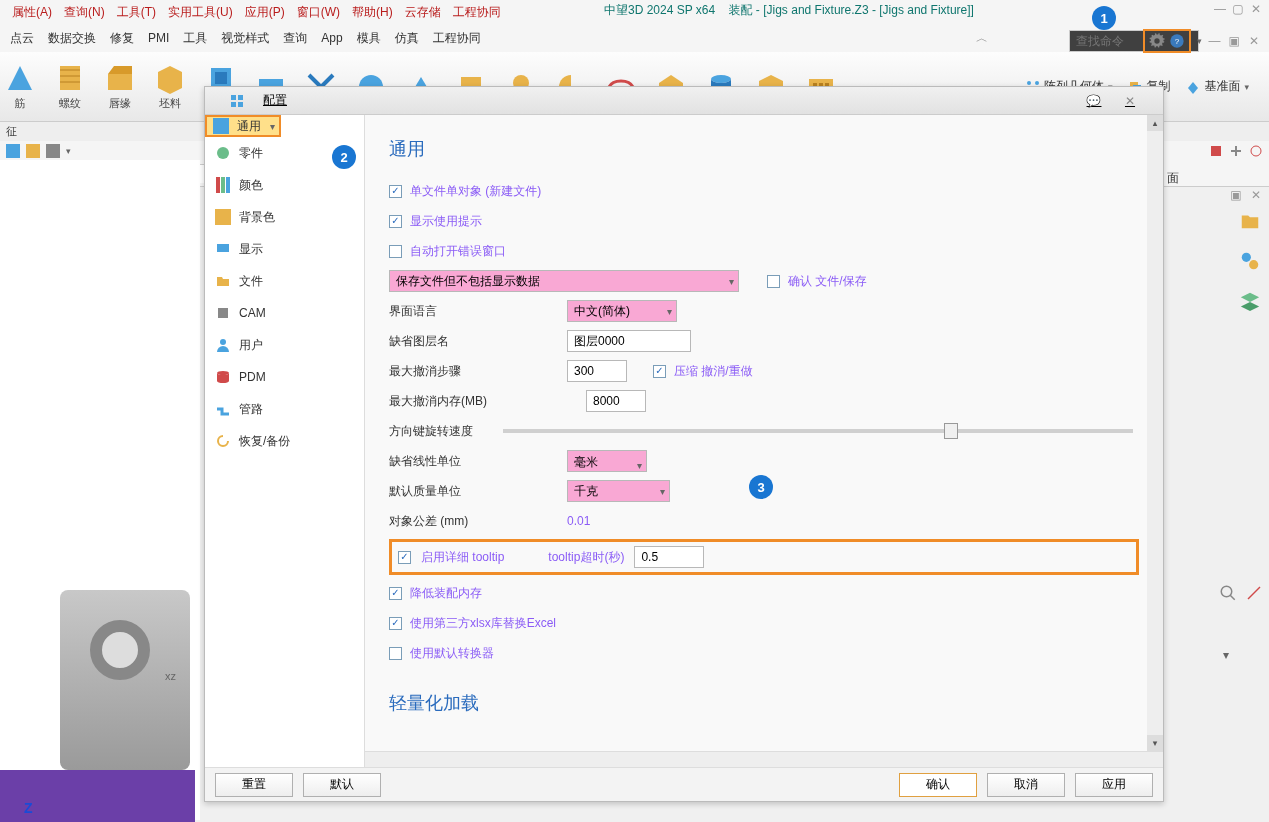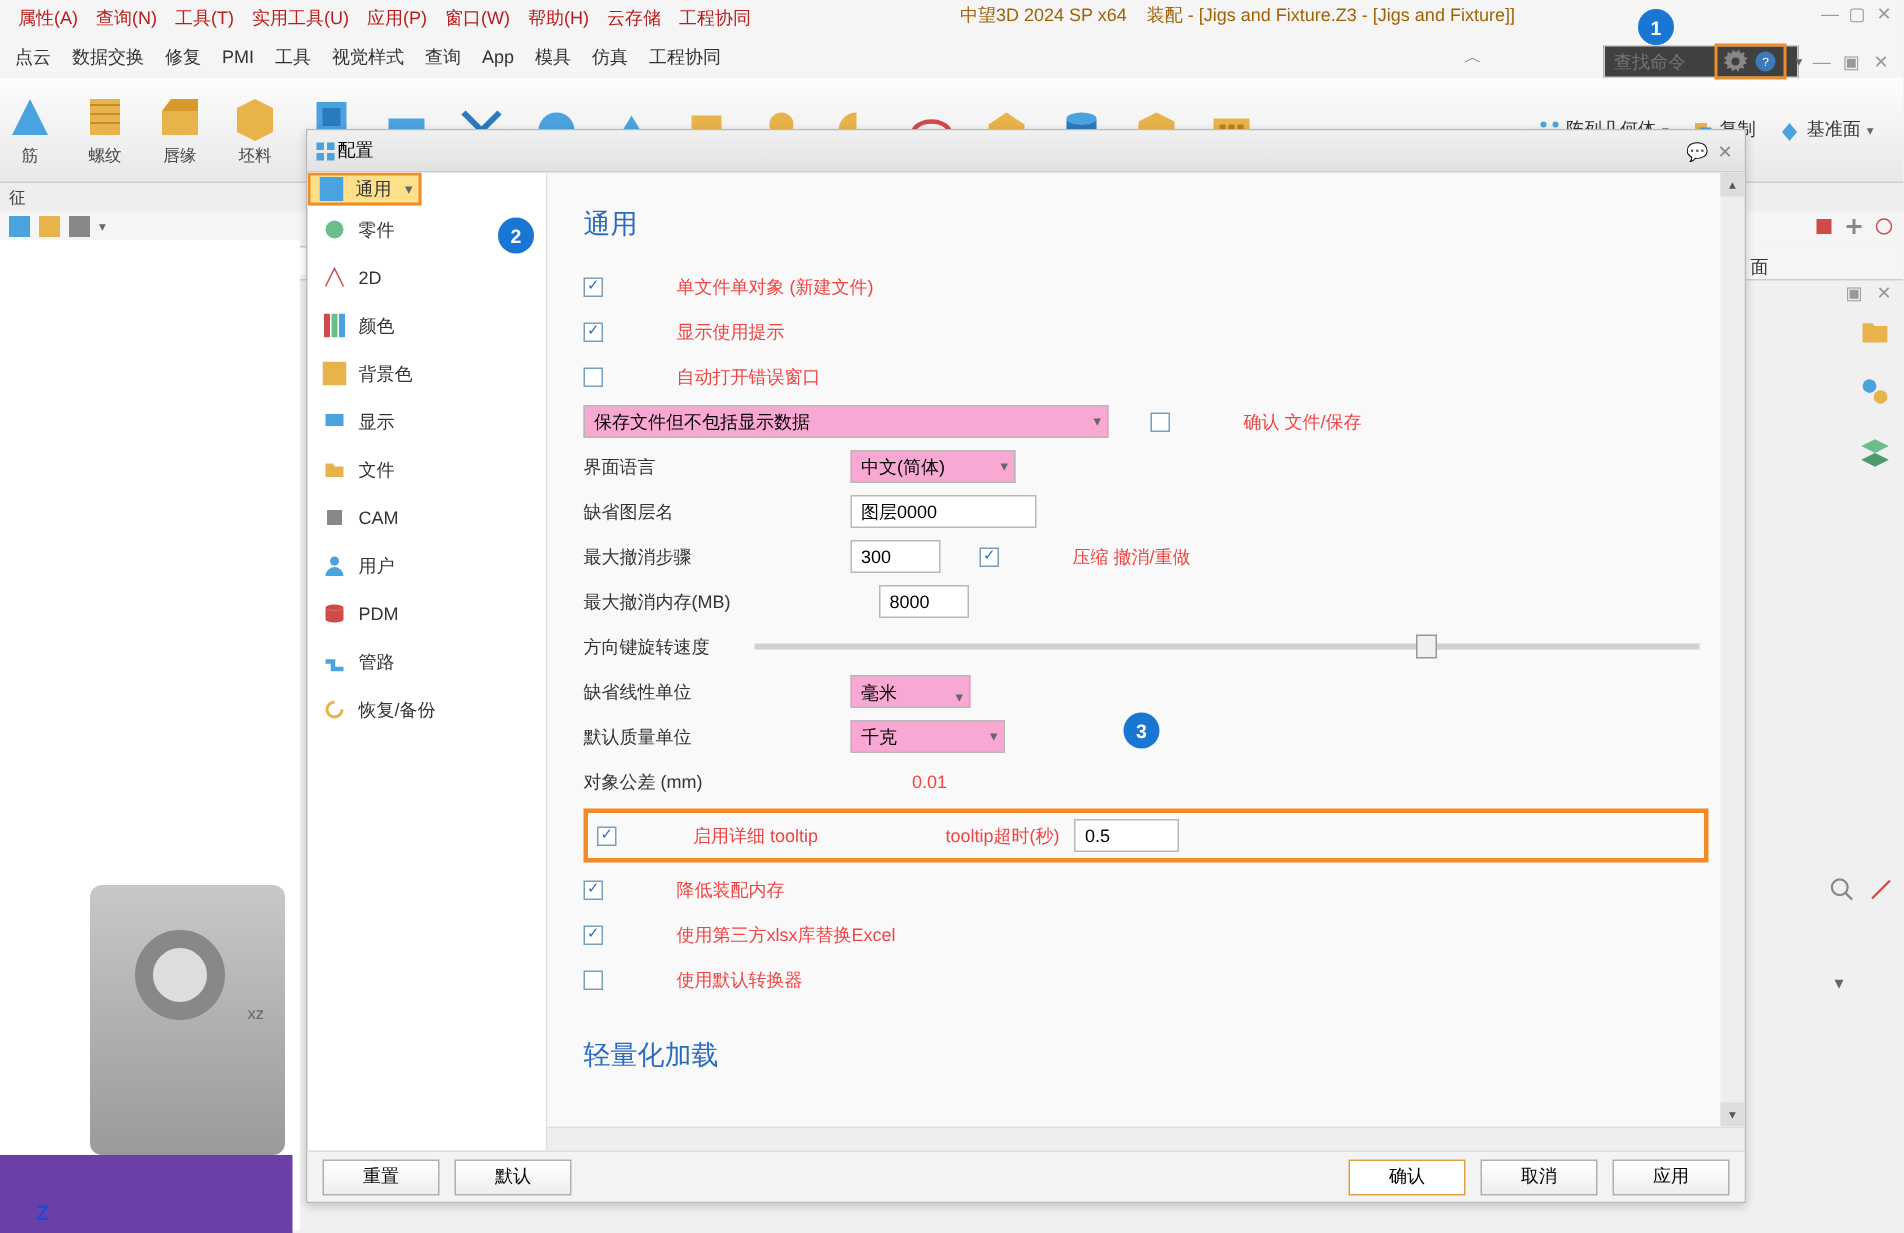--- a/index.html
+++ b/index.html
@@ -1,21 +1,21 @@
 <!DOCTYPE html>
 <html><head>
 <meta charset="utf-8">
 <style>
 * { box-sizing: border-box; margin: 0; padding: 0; font-family: "Microsoft YaHei", Arial, sans-serif; font-size: 12px; }
 body { width: 1269px; height: 822px; background: #f0f0f0; position: relative; overflow: hidden; }
 
 
 .menubar { height: 24px; background: #f5f5f5; display: flex; align-items: center; padding: 0 8px; gap: 4px; }
 .menubar span { padding: 2px 4px; color: #b91c1c; cursor: pointer; }
-.titlebar-text { position: absolute; top: 2px; left: 640px; color: #a16207; font-size: 12px; }
+.titlebar-text { position: absolute; top: 2px; left: 604px; color: #0f766e; font-size: 12px; }
 .titlebar-right { position: absolute; top: 2px; right: 6px; display: flex; gap: 4px; align-items: center; }
 .sys-icon { width: 14px; height: 14px; color: #999; display: inline-flex; align-items: center; justify-content: center; }
 
 
 .bar2 { height: 28px; display: flex; align-items: center; padding: 0 10px; gap: 14px; background: #f5f5f5; }
 .bar2 span { color: #333; }
 .search-cmd { position: absolute; top: 30px; right: 70px; width: 130px; height: 22px; border: 1px solid #ccc; background: #404040; padding: 0 6px; color: #999; }
 .gear-area { position: absolute; top: 28px; right: 0; width: 126px; height: 26px; display: flex; align-items: center; justify-content: flex-end; gap: 6px; padding-right: 8px;}
 .gear-box { border: 2px solid #f08c28; padding: 2px 4px; display: flex; gap: 4px; align-items: center; }
 .gear-icon { width: 16px; height: 16px; }
@@ -36,21 +36,21 @@
 
 .left-hints { position: absolute; top: 222px; left: 0; font-size: 13px; line-height: 20px; color: #222; }
 
 
 .viewport { position: absolute; top: 160px; left: 0; width: 200px; height: 660px; background: #fff; }
 .axis-label { position: absolute; bottom: 140px; left: 165px; color: #666; font-size: 11px; }
 .z-label { position: absolute; bottom: 6px; left: 24px; color: #1a4bd6; font-size: 14px; font-weight: bold;}
 
 
 .dialog { position: absolute; top: 86px; left: 204px; width: 960px; height: 716px; background: #f3f3f3; border: 1px solid #bbb; box-shadow: 0 2px 6px rgba(0,0,0,0.2); display: flex; flex-direction: column; }
-.dlg-title { height: 28px; background: linear-gradient(#f0f0f0,#e2e2e2); display: flex; align-items: center; padding: 0 4px; gap: 0; border-bottom: 1px solid #ccc;}
+.dlg-title { height: 28px; background: linear-gradient(#f0f0f0,#e2e2e2); display: flex; align-items: center; padding: 0 24px; gap: 18px; border-bottom: 1px solid #ccc; text-decoration: underline;}
 .dlg-title .spacer { flex: 1; }
 .dlg-title .icon-btn { width: 18px; height: 18px; color: #888; display: inline-flex; align-items: center; justify-content: center; cursor: pointer;}
 
 .dlg-body { flex: 1; display: flex; overflow: hidden; }
 
 
 .cat-list { width: 160px; background: #fff; border-right: 1px solid #ddd; overflow-y: auto;}
 .cat-item { height: 32px; display: flex; align-items: center; gap: 8px; padding: 0 10px; color: #333; cursor: pointer; }
 .cat-item.sel { background: #ffe08a; border: 2px solid #f08c28; }
 .cat-icon { width: 16px; height: 16px; flex-shrink: 0; }
@@ -58,21 +58,21 @@
 
 .settings-wrap { flex: 1; display: flex; flex-direction: column; }
 .settings-scroll { flex: 1; overflow-y: auto; background: #f9f9f9; position: relative; padding: 14px 24px 8px 24px;}
 .settings-scroll::-webkit-scrollbar { width: 16px; }
 .settings-scroll::-webkit-scrollbar-thumb { background: #c8c8c8; }
 .section-title { color: #2a6bbd; font-size: 18px; margin: 8px 0 18px 0; }
 
 .row { display: flex; align-items: center; gap: 8px; margin: 6px 0; min-height: 24px;}
 .chk { width: 13px; height: 13px; border: 1px solid #7a9db8; background: #fff; display: inline-flex; align-items: center; justify-content: center; }
 .chk.checked::after { content: "✓"; color: #2a6bbd; font-size: 10px; line-height: 1; }
-.lbl { color: #ef4444; margin-left: 41px; }
+.lbl { color: #8b5cf6; }
 .field-label { width: 170px; color: #333; }
 .text-input { border: 1px solid #b8b8b8; background: #fff; height: 22px; padding: 0 6px; }
 .sel { border: 1px solid #b8b8b8; background: #f9a8d4; height: 22px; padding: 0 18px 0 6px; position: relative; display: inline-flex; align-items: center;}
 .sel::after { content: "▾"; position: absolute; right: 4px; color: #666; font-size: 10px;}
 .slider { flex: 1; height: 4px; background: #d0d0d0; position: relative; margin: 0 6px;}
 .slider-thumb { position: absolute; top: -6px; width: 14px; height: 16px; background: #f0f0f0; border: 1px solid #999; }
 
 .highlight-row { border: 3px solid #f08c28; padding: 4px 6px; display: flex; align-items: center; gap: 10px; margin: 4px 0;}
 
 .step-marker { width: 24px; height: 24px; border-radius: 50%; background: #1976d2; color: #fff; display: inline-flex; align-items: center; justify-content: center; font-weight: bold; font-size: 13px; position: absolute; }
@@ -356,26 +356,20 @@
           <span>通用</span>
         </div>
       <div class="cat-item">
           <svg class="cat-icon" viewBox="0 0 16 16">
             <circle cx="8" cy="8" r="6" fill="#6bbd8a"></circle>
           </svg>
           <span>零件</span>
         </div>
       <div class="cat-item">
           <svg class="cat-icon" viewBox="0 0 16 16">
-            <path stroke="#d04a4a" fill="none" d="M2 14L8 2l6 12"></path>
-          </svg>
-          <span>2D</span>
-        </div>
-      <div class="cat-item">
-          <svg class="cat-icon" viewBox="0 0 16 16">
             <rect x="1" width="4" height="16" fill="#d04a4a"></rect>
             <rect x="6" width="4" height="16" fill="#6bbd8a"></rect>
             <rect x="11" width="4" height="16" fill="#4aa3df"></rect>
           </svg>
           <span>颜色</span>
         </div>
       <div class="cat-item">
           <svg class="cat-icon" viewBox="0 0 16 16">
             <rect width="16" height="16" fill="#e8b34a"></rect>
           </svg>

